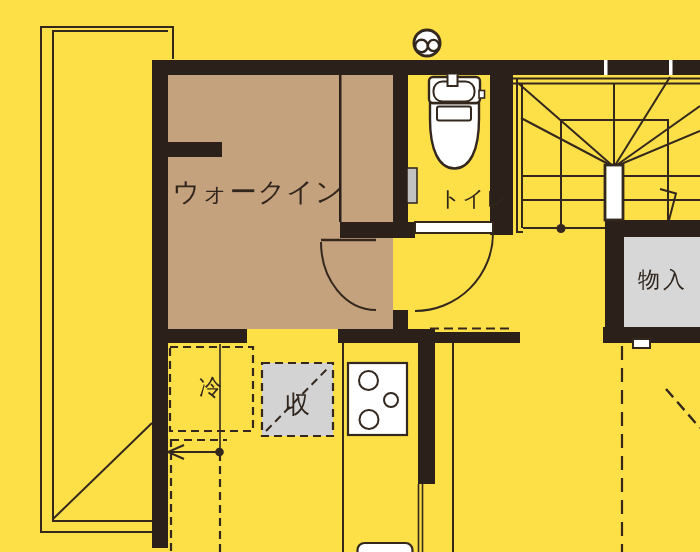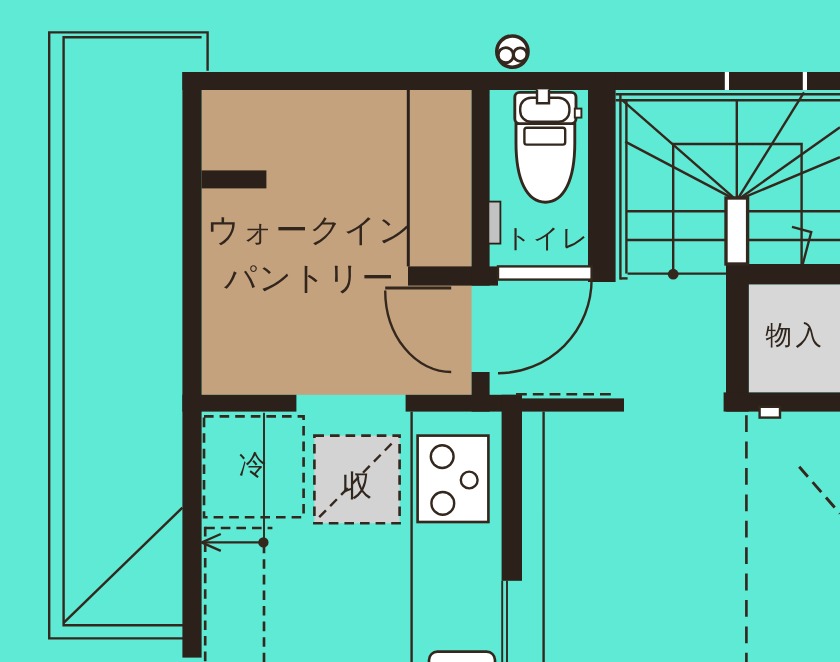--- a/index.html
+++ b/index.html
@@ -1,27 +1,27 @@
 <!DOCTYPE html>
 <html><head>
 <meta charset="utf-8">
 <style>
   html,body{margin:0;padding:0;background:#ffffff;}
   .plan{
-    position:relative;width:700px;height:552px;background:#5eead4;overflow:hidden;
+    position:relative;width:700px;height:552px;background:#fde047;overflow:hidden;
     font-family:"Liberation Serif","DejaVu Serif",serif;
   }
   .plan svg{position:absolute;left:0;top:0;}
   .label{
     position:absolute;color:#31261d;text-align:center;
     font-family:"Liberation Serif","DejaVu Serif",serif;
     letter-spacing:1px;white-space:nowrap;
   }
   .label-pantry{left:158px;top:172px;width:200px;font-size:27px;line-height:40px;}
-  .label-toilet{left:406px;top:184px;width:100px;font-size:22px;}
+  .label-toilet{left:424px;top:184px;width:100px;font-size:22px;}
   .label-monoire{left:623px;top:265px;width:80px;font-size:22px;letter-spacing:3px;}
   .label-rei{left:186px;top:372px;width:50px;font-size:23px;}
   .label-shuu{left:272px;top:388px;width:52px;font-size:25px;}
 </style>
 </head>
 <body>
 
 <div class="plan">
   <svg width="700" height="552" viewBox="0 0 700 552">
 
@@ -130,19 +130,18 @@
       <path d="M266,431 L329,367" stroke-dasharray="8 5" stroke-width="2"></path>
       <path d="M430,328.5 H513" stroke-dasharray="9 5"></path>
       <path d="M622,346 V552" stroke-dasharray="14 8"></path>
       <path d="M666,389 L700,428" stroke-dasharray="11 6" stroke-width="2.4"></path>
       <rect x="633" y="339" width="17" height="9" fill="#ffffff" stroke-width="2"></rect>
     </g>
   </svg>
 
   <div class="label label-pantry">
     <div>ウォークイン</div>
-    <div>パントリー</div>
   </div>
   <div class="label label-toilet">トイレ</div>
   <div class="label label-monoire">物入</div>
   <div class="label label-rei">冷</div>
   <div class="label label-shuu">収</div>
 </div>
 
 </body></html>

